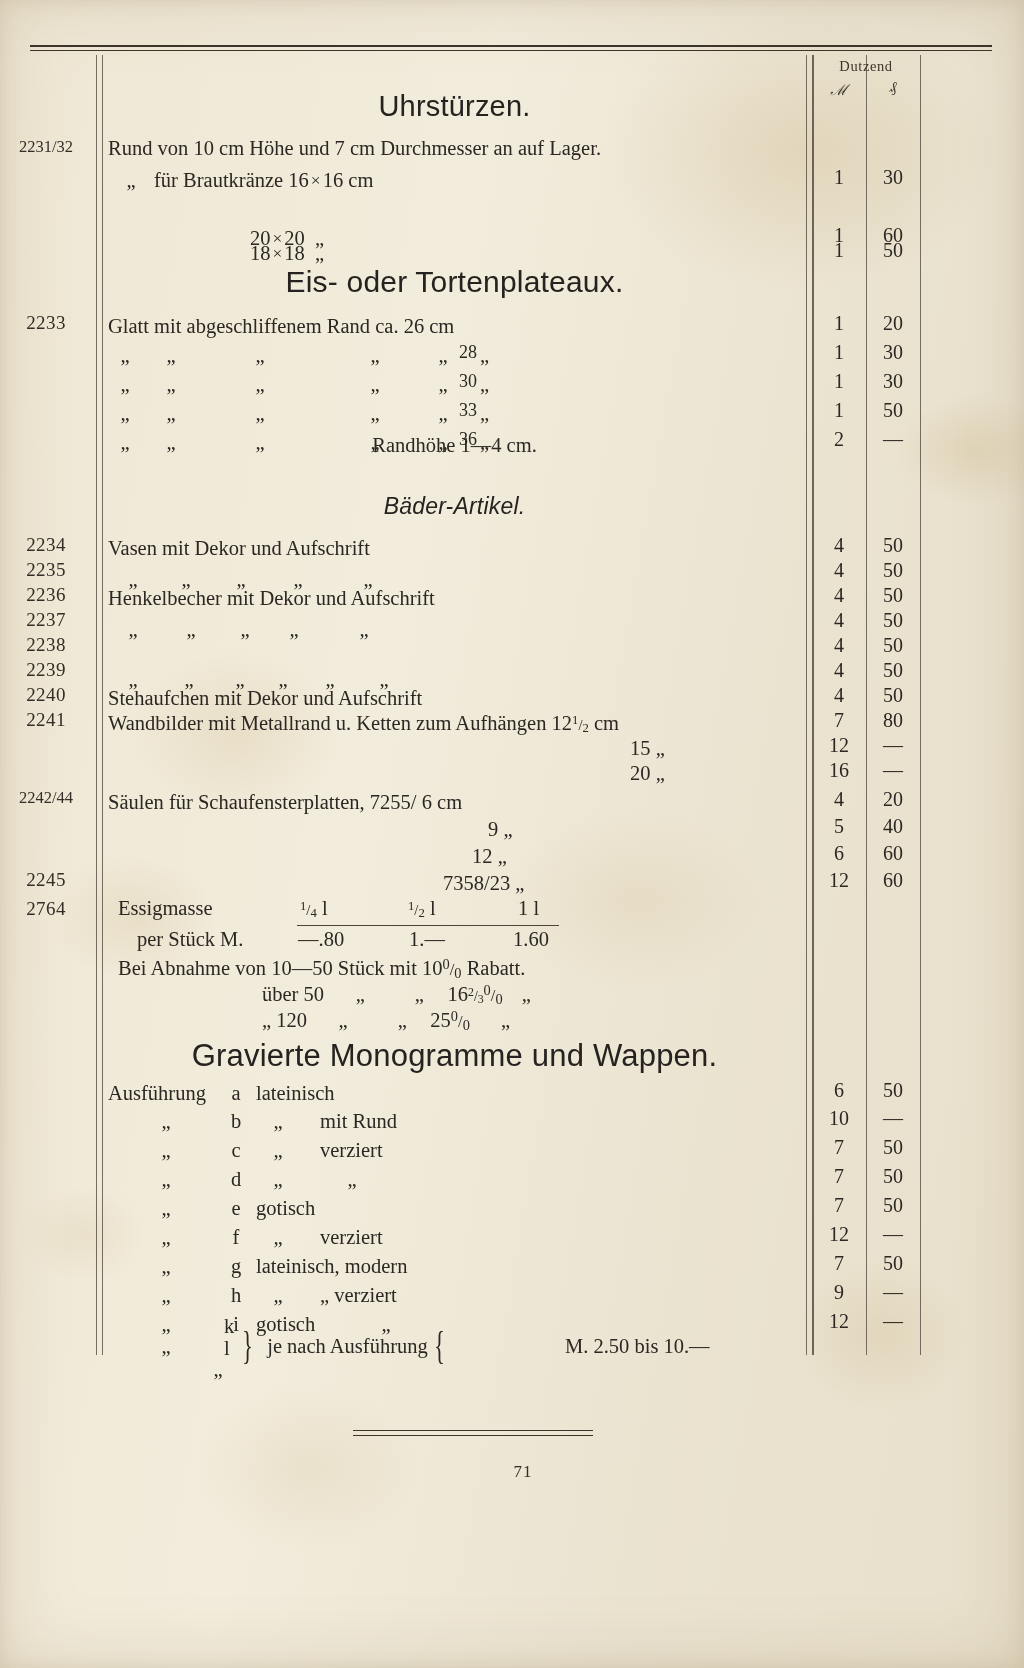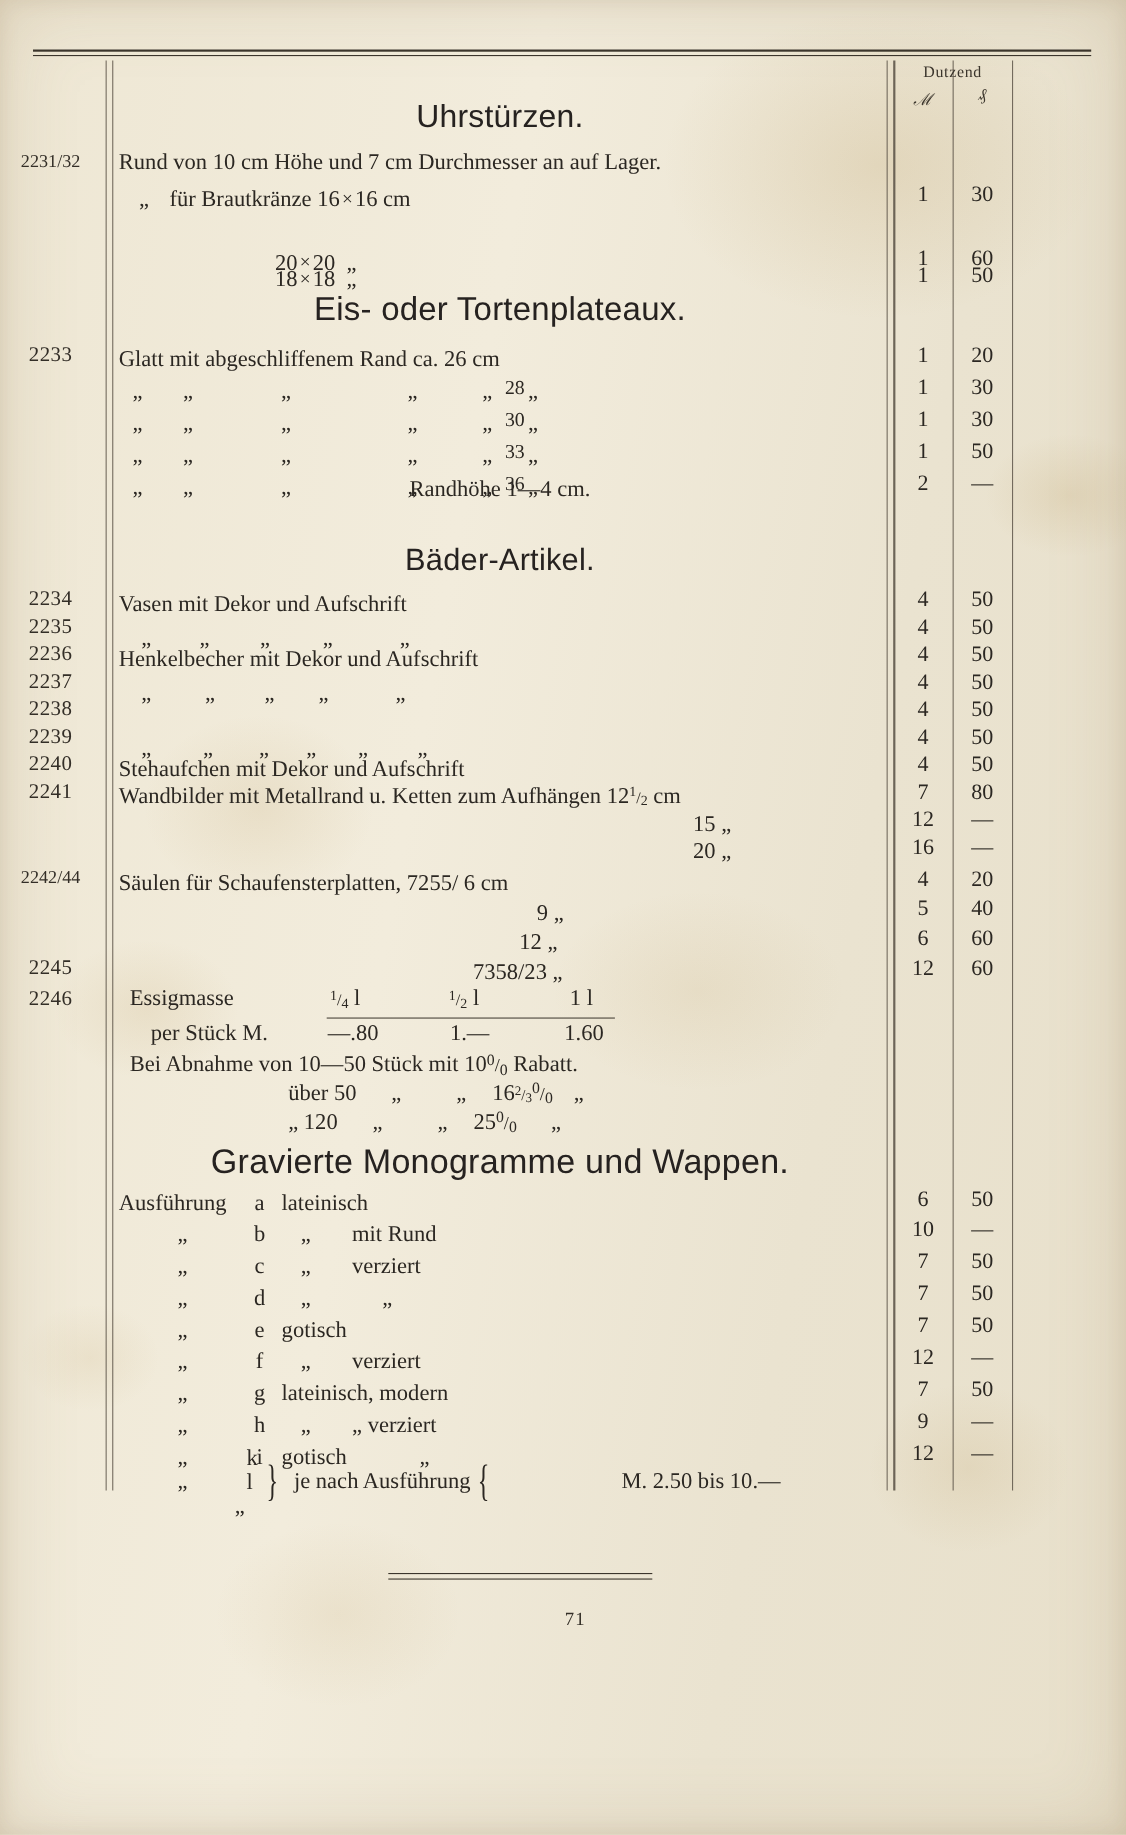--- a/index.html
+++ b/index.html
@@ -364,21 +364,21 @@
       <span style="font-size:18px;position:relative;top:-4px;padding:0 3px;">36</span>
       <span class="q">„</span>
       <span class="leader"></span>
     </div>
     <div class="mk">2</div>
     <div class="pf">—</div>
   </div>
 
   <div class="center-line" style="top:434px;">Randhöhe 1—4 cm.</div>
 
-  <div class="sec-title" style="top:493px;font-size:28px;">Bäder-Artikel.</div>
+  <div class="sec-title" style="top:493px;font-size:23px;font-style:italic;">Bäder-Artikel.</div>
 
   <div class="row" style="top:534px;">
     <div class="artno">2234</div>
     <div class="desc">
       <span>Vasen mit Dekor und Aufschrift</span>
       <span class="leader"></span>
     </div>
     <div class="mk">4</div>
     <div class="pf">50</div>
   </div>
@@ -506,30 +506,30 @@
     <div class="desc" style="left:472px;">
       <span>12  „</span>
       <span class="leader"></span>
     </div>
     <div class="mk">6</div>
     <div class="pf">60</div>
   </div>
 
   <div class="row" style="top:869px;">
     <div class="artno">2245</div>
-    <div class="desc" style="left:430px;text-align:center;">
+    <div class="desc" style="left:443px;text-align:center;">
       <span>7358/23  „</span>
       <span class="leader"></span>
     </div>
     <div class="mk">12</div>
     <div class="pf">60</div>
   </div>
 
   <div class="row" style="top:898px;">
-    <div class="artno">2246</div>
+    <div class="artno">2764</div>
   </div>
 
   <div class="free" style="left:118px;top:897px;">Essigmasse</div>
 
   <div class="free" style="left:300px;top:897px;">
     <span class="frac"><span class="n">1</span><span class="s">/</span><span class="d">4</span></span>
     <span>l</span>
   </div>
 
   <div class="free" style="left:408px;top:897px;">

